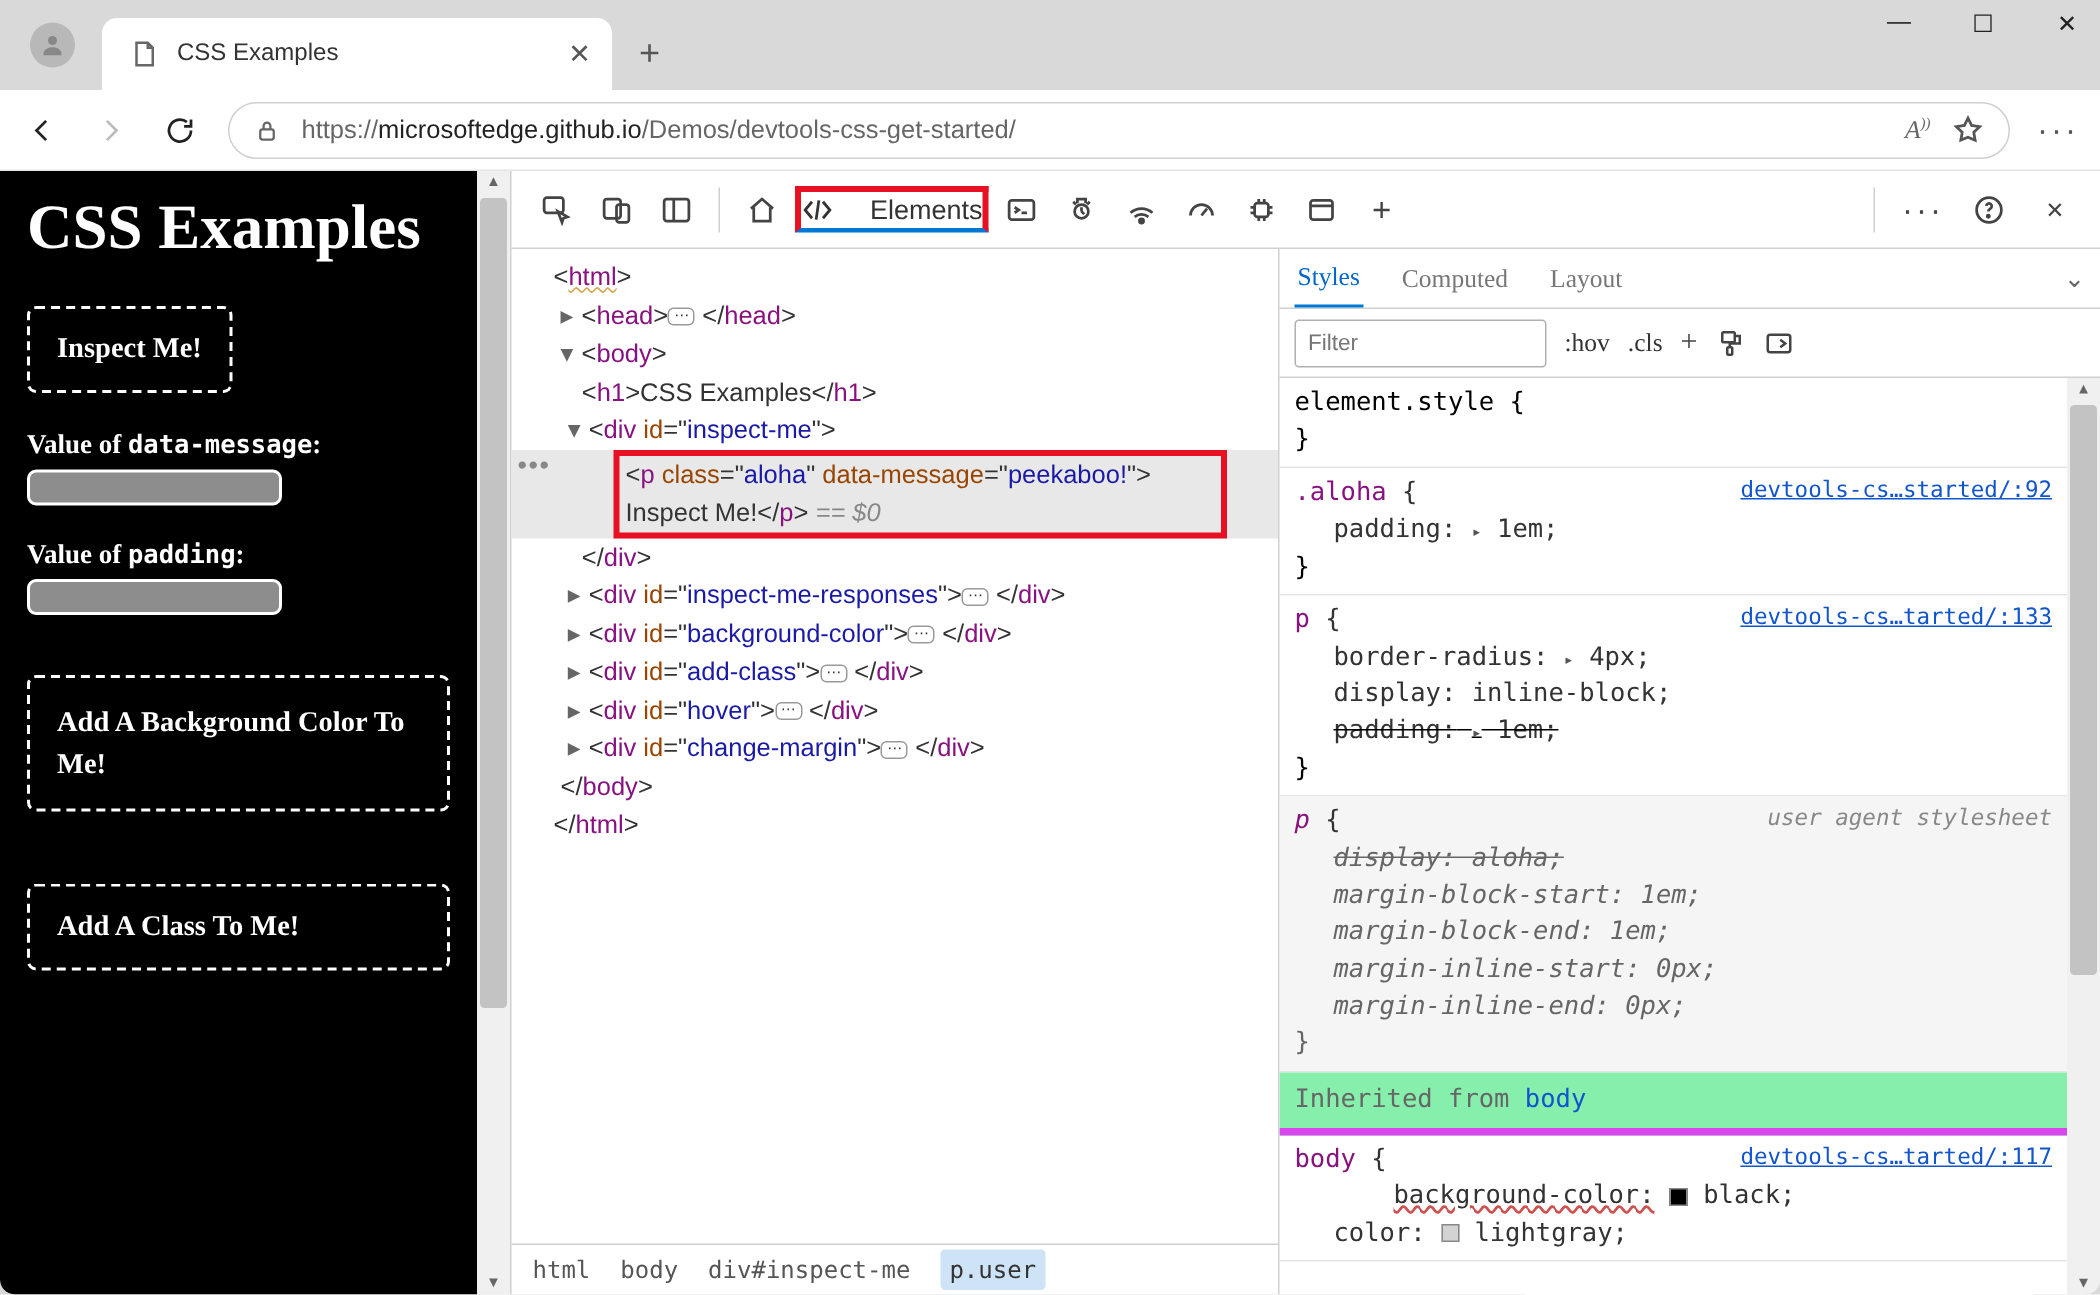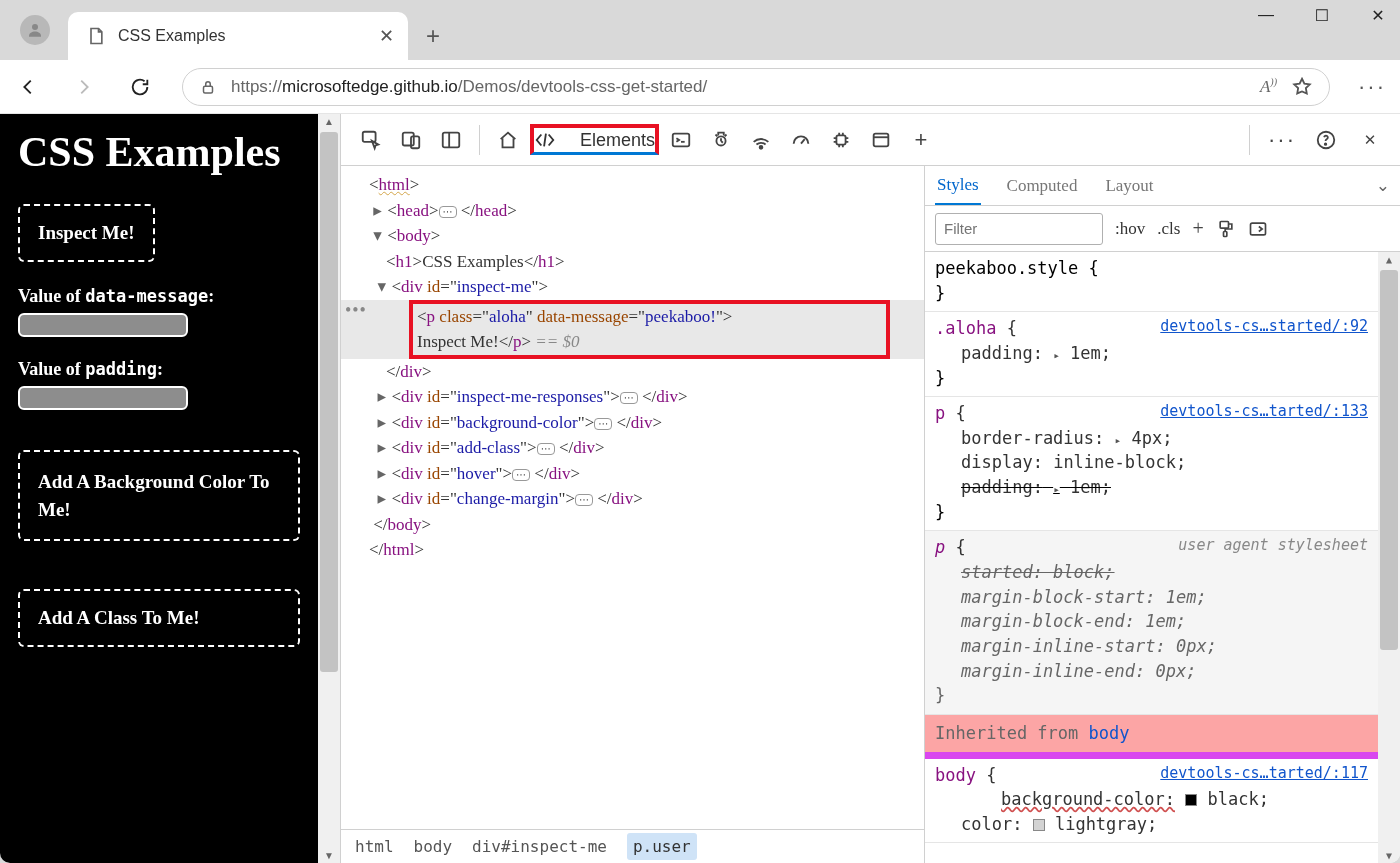--- a/index.html
+++ b/index.html
@@ -11,21 +11,21 @@
 .avatar svg { width: 18px; height: 18px; fill: #888; }
 .tab { background: #fff; height: 48px; border-radius: 10px 10px 0 0; display: flex; align-items: center; padding: 0 18px; margin-top: 12px; margin-left: 6px; min-width: 340px; position: relative; }
 .tab .page-ico { width: 20px; height: 20px; margin-right: 12px; }
 .tab .title { font-size: 16px; color: #333; }
 .tab .close { position: absolute; right: 14px; font-size: 18px; color: #555; cursor: pointer; }
 .newtab { margin-left: 18px; margin-top: 12px; font-size: 24px; color: #555; cursor: pointer; }
 .win-controls { position: absolute; right: 8px; top: 6px; display: flex; gap: 28px; font-size: 16px; color: #222; }
 .win-controls span { width: 28px; text-align: center; cursor: pointer; }
 
 
-.addr-row { height: 54px; background: #fff; display: flex; align-items: center; padding: 0 14px; gap: 28px; border-bottom: 1px solid #e5e5e5; }
+.addr-row { height: 54px; background: #fff; display: flex; align-items: center; padding: 0 14px; gap: 18px; border-bottom: 1px solid #e5e5e5; }
 .nav-btn { width: 28px; height: 28px; display: flex; align-items: center; justify-content: center; color: #333; cursor: pointer; }
 .nav-btn.disabled { color: #bbb; }
 .addr { flex: 1; height: 38px; border: 1px solid #d0d0d0; border-radius: 20px; display: flex; align-items: center; padding: 0 16px; font-size: 17px; color: #666; gap: 14px; }
 .addr .lock { width: 18px; height: 18px; color: #666; }
 .addr .url { flex: 1; white-space: nowrap; overflow: hidden; }
 .addr .url .dark { color: #222; }
 .addr-icons { display: flex; gap: 22px; color: #555; align-items: center; }
 
 
 .main { display: flex; height: calc(100% - 114px); background: #fff; }
@@ -45,39 +45,39 @@
 .devtools { flex: 1; display: flex; flex-direction: column; border-left: 1px solid #d0d0d0; }
 .dt-top { height: 52px; border-bottom: 1px solid #d0d0d0; display: flex; align-items: center; padding: 0 12px; gap: 4px; font-size: 15px; color: #333; }
 .dt-btn { width: 36px; height: 36px; display: flex; align-items: center; justify-content: center; cursor: pointer; color: #444; }
 .dt-sep { width: 1px; height: 30px; background: #d0d0d0; margin: 0 6px; }
 .dt-tab { padding: 12px 14px; display: flex; align-items: center; gap: 24px; cursor: pointer; font-size: 18px; }
 .dt-tab.active { border-bottom: 3px solid #0078d4; color: #333; }
 .redbox { border: 4px solid #e81123; padding: 1px 0; }
 .dt-top-right { margin-left: auto; display: flex; gap: 8px; align-items: center; }
 
 .dt-body { flex: 1; display: flex; overflow: hidden; }
-.dom { flex: 1; font-family: Liberation Serif, serif; font-size: 17px; padding: 6px 0 0 0; position: relative; color: #333; }
+.dom { flex: 1; font-family: Liberation Sans, sans-serif; font-size: 17px; padding: 6px 0 0 0; position: relative; color: #333; }
 .dom .ln { white-space: pre; padding: 0 0 0 28px; line-height: 1.5; }
 .dom .tag { color: #881280; }
 .dom .attr-name { color: #994500; }
 .dom .attr-val { color: #1a1aa6; }
 .dom .expander { color: #666; display: inline-block; width: 14px; }
 .dom .sel { background: #e8e8e8; position: relative; }
 .dom .dots { position: absolute; left: 4px; color: #888; font-size: 18px; letter-spacing: 1px; }
 .dom .ellips { display: inline-block; border: 1px solid #999; border-radius: 4px; font-size: 10px; padding: 0 3px; vertical-align: middle; line-height: 10px; }
 .dom .comment { color: #888; font-style: italic; }
 .dom .redwrap { border: 4px solid #e81123; margin-left: 68px; margin-right: 34px; padding: 0; }
 .dom .redwrap .ln { padding-left: 4px; }
 .squiggle { text-decoration: underline wavy #d4a64a; text-decoration-thickness: 1px; }
 
 .crumbs { height: 34px; border-top: 1px solid #d0d0d0; display: flex; align-items: center; padding: 0 14px; gap: 20px; font-family: Consolas, monospace; font-size: 16px; color: #555; }
 .crumbs .c.active { background: #cfe3f7; padding: 4px 6px; border-radius: 3px; color: #333; }
 
 
-.styles { width: 476px; border-left: 1px solid #d0d0d0; display: flex; flex-direction: column; font-family: Consolas, monospace; font-size: 17px; }
+.styles { width: 548px; border-left: 1px solid #d0d0d0; display: flex; flex-direction: column; font-family: Consolas, monospace; font-size: 17px; }
 .st-tabs { height: 40px; display: flex; align-items: center; border-bottom: 1px solid #d0d0d0; font-family: "Segoe UI"; font-size: 17px; padding: 0 10px; gap: 24px; }
 .st-tabs .t { color: #777; cursor: pointer; padding: 8px 2px; }
 .st-tabs .t.active { color: #0066cc; border-bottom: 2px solid #0078d4; }
 .st-tabs .more { margin-left: auto; color: #666; cursor: pointer; }
 .st-tools { height: 46px; border-bottom: 1px solid #d0d0d0; display: flex; align-items: center; padding: 0 10px; gap: 12px; font-family: "Segoe UI"; }
 .st-tools input { width: 168px; height: 32px; border: 1px solid #b0b0b0; border-radius: 3px; padding: 0 8px; font-size: 15px; }
 .st-tools .txtbtn { font-family: Consolas; color: #333; cursor: pointer; }
 .st-tools .ibtn { cursor: pointer; color: #444; }
 .st-scroll { flex: 1; display: flex; overflow: hidden; }
 .st-body { flex: 1; overflow: hidden; line-height: 1.45; }
@@ -88,21 +88,21 @@
 .rule .src { margin-left: auto; color: #1155cc; text-decoration: underline; cursor: pointer; font-size: 15px; white-space: nowrap; }
 .rule .prop { padding-left: 26px; }
 .rule .prop .pn { color: #333; }
 .rule .prop .pv { color: #333; }
 .rule .prop.strike { text-decoration: line-through; }
 .rule .tri { font-size: 11px; color: #555; }
 .rule .swatch { display: inline-block; width: 12px; height: 12px; border: 1px solid #888; vertical-align: middle; }
 .rule.ua { background: #f5f5f5; color: #666; }
 .rule.ua .sel-name { font-style: italic; }
 .rule.ua .src { color: #888; font-style: italic; text-decoration: none; }
-.inherit { padding: 6px 10px; color: #666; border-bottom: 7px solid #d946ef; background:#fca5a5; }
+.inherit { padding: 6px 10px; color: #666; border-bottom: 5px solid #d946ef; background:#86efac; }
 .inherit .from { color: #1155cc; }
 .squig-red { text-decoration: underline wavy #d05050; margin-left: 40px; }
 
 svg { display: block; }
 </style>
 </head>
 <body>
 
 <div class="titlebar">
   <div class="avatar">
@@ -338,21 +338,21 @@
           <span class="ibtn">
               <svg width="20" height="20" viewBox="0 0 24 24" fill="none" stroke="#444" stroke-width="2">
                 <rect x="3" y="5" width="18" height="14" rx="2"></rect>
                 <path d="M13 9l4 3-4 3"></path>
               </svg>
             </span>
         </div>
         <div class="st-scroll">
           <div class="st-body">
             <div class="rule">
-              <div><span>peekaboo.style {</span></div>
+              <div><span>element.style {</span></div>
               <div>}</div>
             </div>
             <div class="rule">
               <div class="head">
                   <span><span class="sel-name">.aloha</span> <span class="brace">{</span></span>
                   <span class="src">devtools-cs…started/:92</span>
                 </div>
               <div class="prop"><span class="pn">padding:</span> <span class="tri">▸</span> <span class="pv">1em;</span></div>
               <div>}</div>
             </div>
@@ -364,21 +364,21 @@
               <div class="prop"><span class="pn">border-radius:</span> <span class="tri">▸</span> <span class="pv">4px;</span></div>
               <div class="prop"><span class="pn">display:</span> <span class="pv">inline-block;</span></div>
               <div class="prop strike"><span class="pn">padding:</span> <span class="tri">▸</span> <span class="pv">1em;</span></div>
               <div>}</div>
             </div>
             <div class="rule ua">
               <div class="head">
                   <span><span class="sel-name">p</span> <span class="brace">{</span></span>
                   <span class="src">user agent stylesheet</span>
                 </div>
-              <div class="prop strike"><span style="font-style:italic;">started: block;</span></div>
+              <div class="prop strike"><span style="font-style:italic;">display: aloha;</span></div>
               <div class="prop"><span style="font-style:italic;">margin-block-start: 1em;</span></div>
               <div class="prop"><span style="font-style:italic;">margin-block-end: 1em;</span></div>
               <div class="prop"><span style="font-style:italic;">margin-inline-start: 0px;</span></div>
               <div class="prop"><span style="font-style:italic;">margin-inline-end: 0px;</span></div>
               <div>}</div>
             </div>
             <div class="inherit">
               <span>Inherited from</span> <span class="from">body</span>
             </div>
             <div class="rule">

